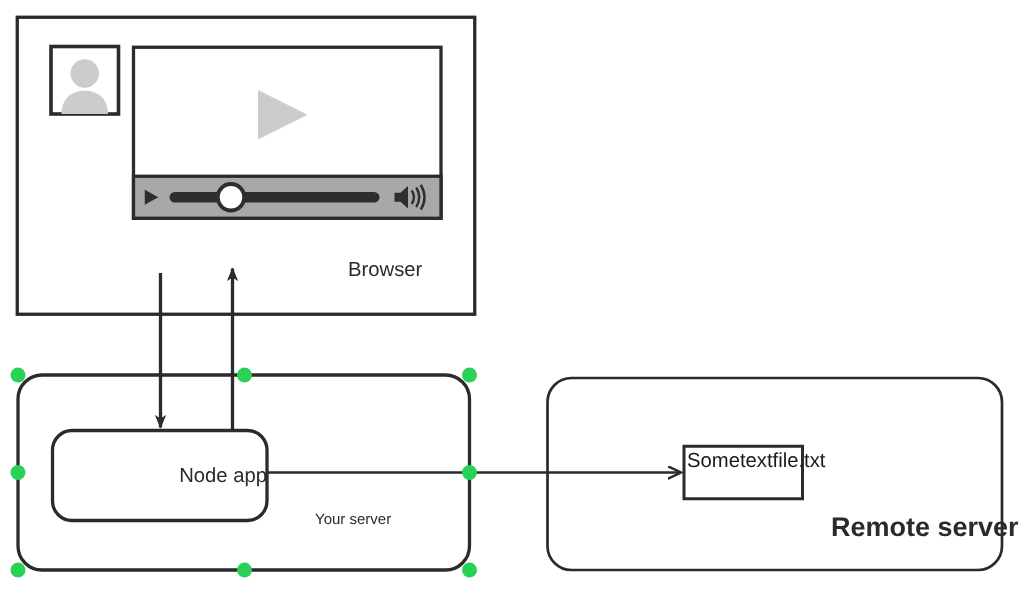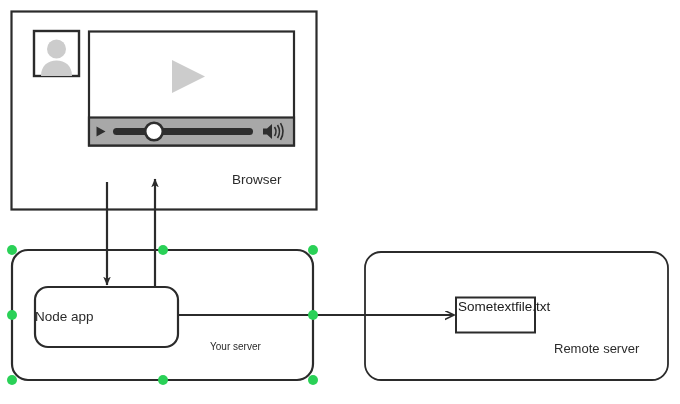--- a/index.html
+++ b/index.html
@@ -37,27 +37,28 @@
     font-size: 13.5px;
   }
   #your-server-label {
     left: 210px;
     top: 341px;
     font-size: 10px;
   }
   #remote-server-label {
     left: 554px;
     top: 341px;
-    font-size: 13px;
+    font-size: 18px;
+    font-weight: bold;
   }
   #node-app-label {
     left: 35px;
     top: 309px;
     width: 143px;
-    text-align: left;
+    text-align: right;
     font-size: 13.5px;
   }
   #file-label {
     left: 458px;
     top: 299px;
     width: 76px;
     font-size: 13.5px;
     line-height: 15px;
     word-break: break-all;
     color: #1a1a1a;

